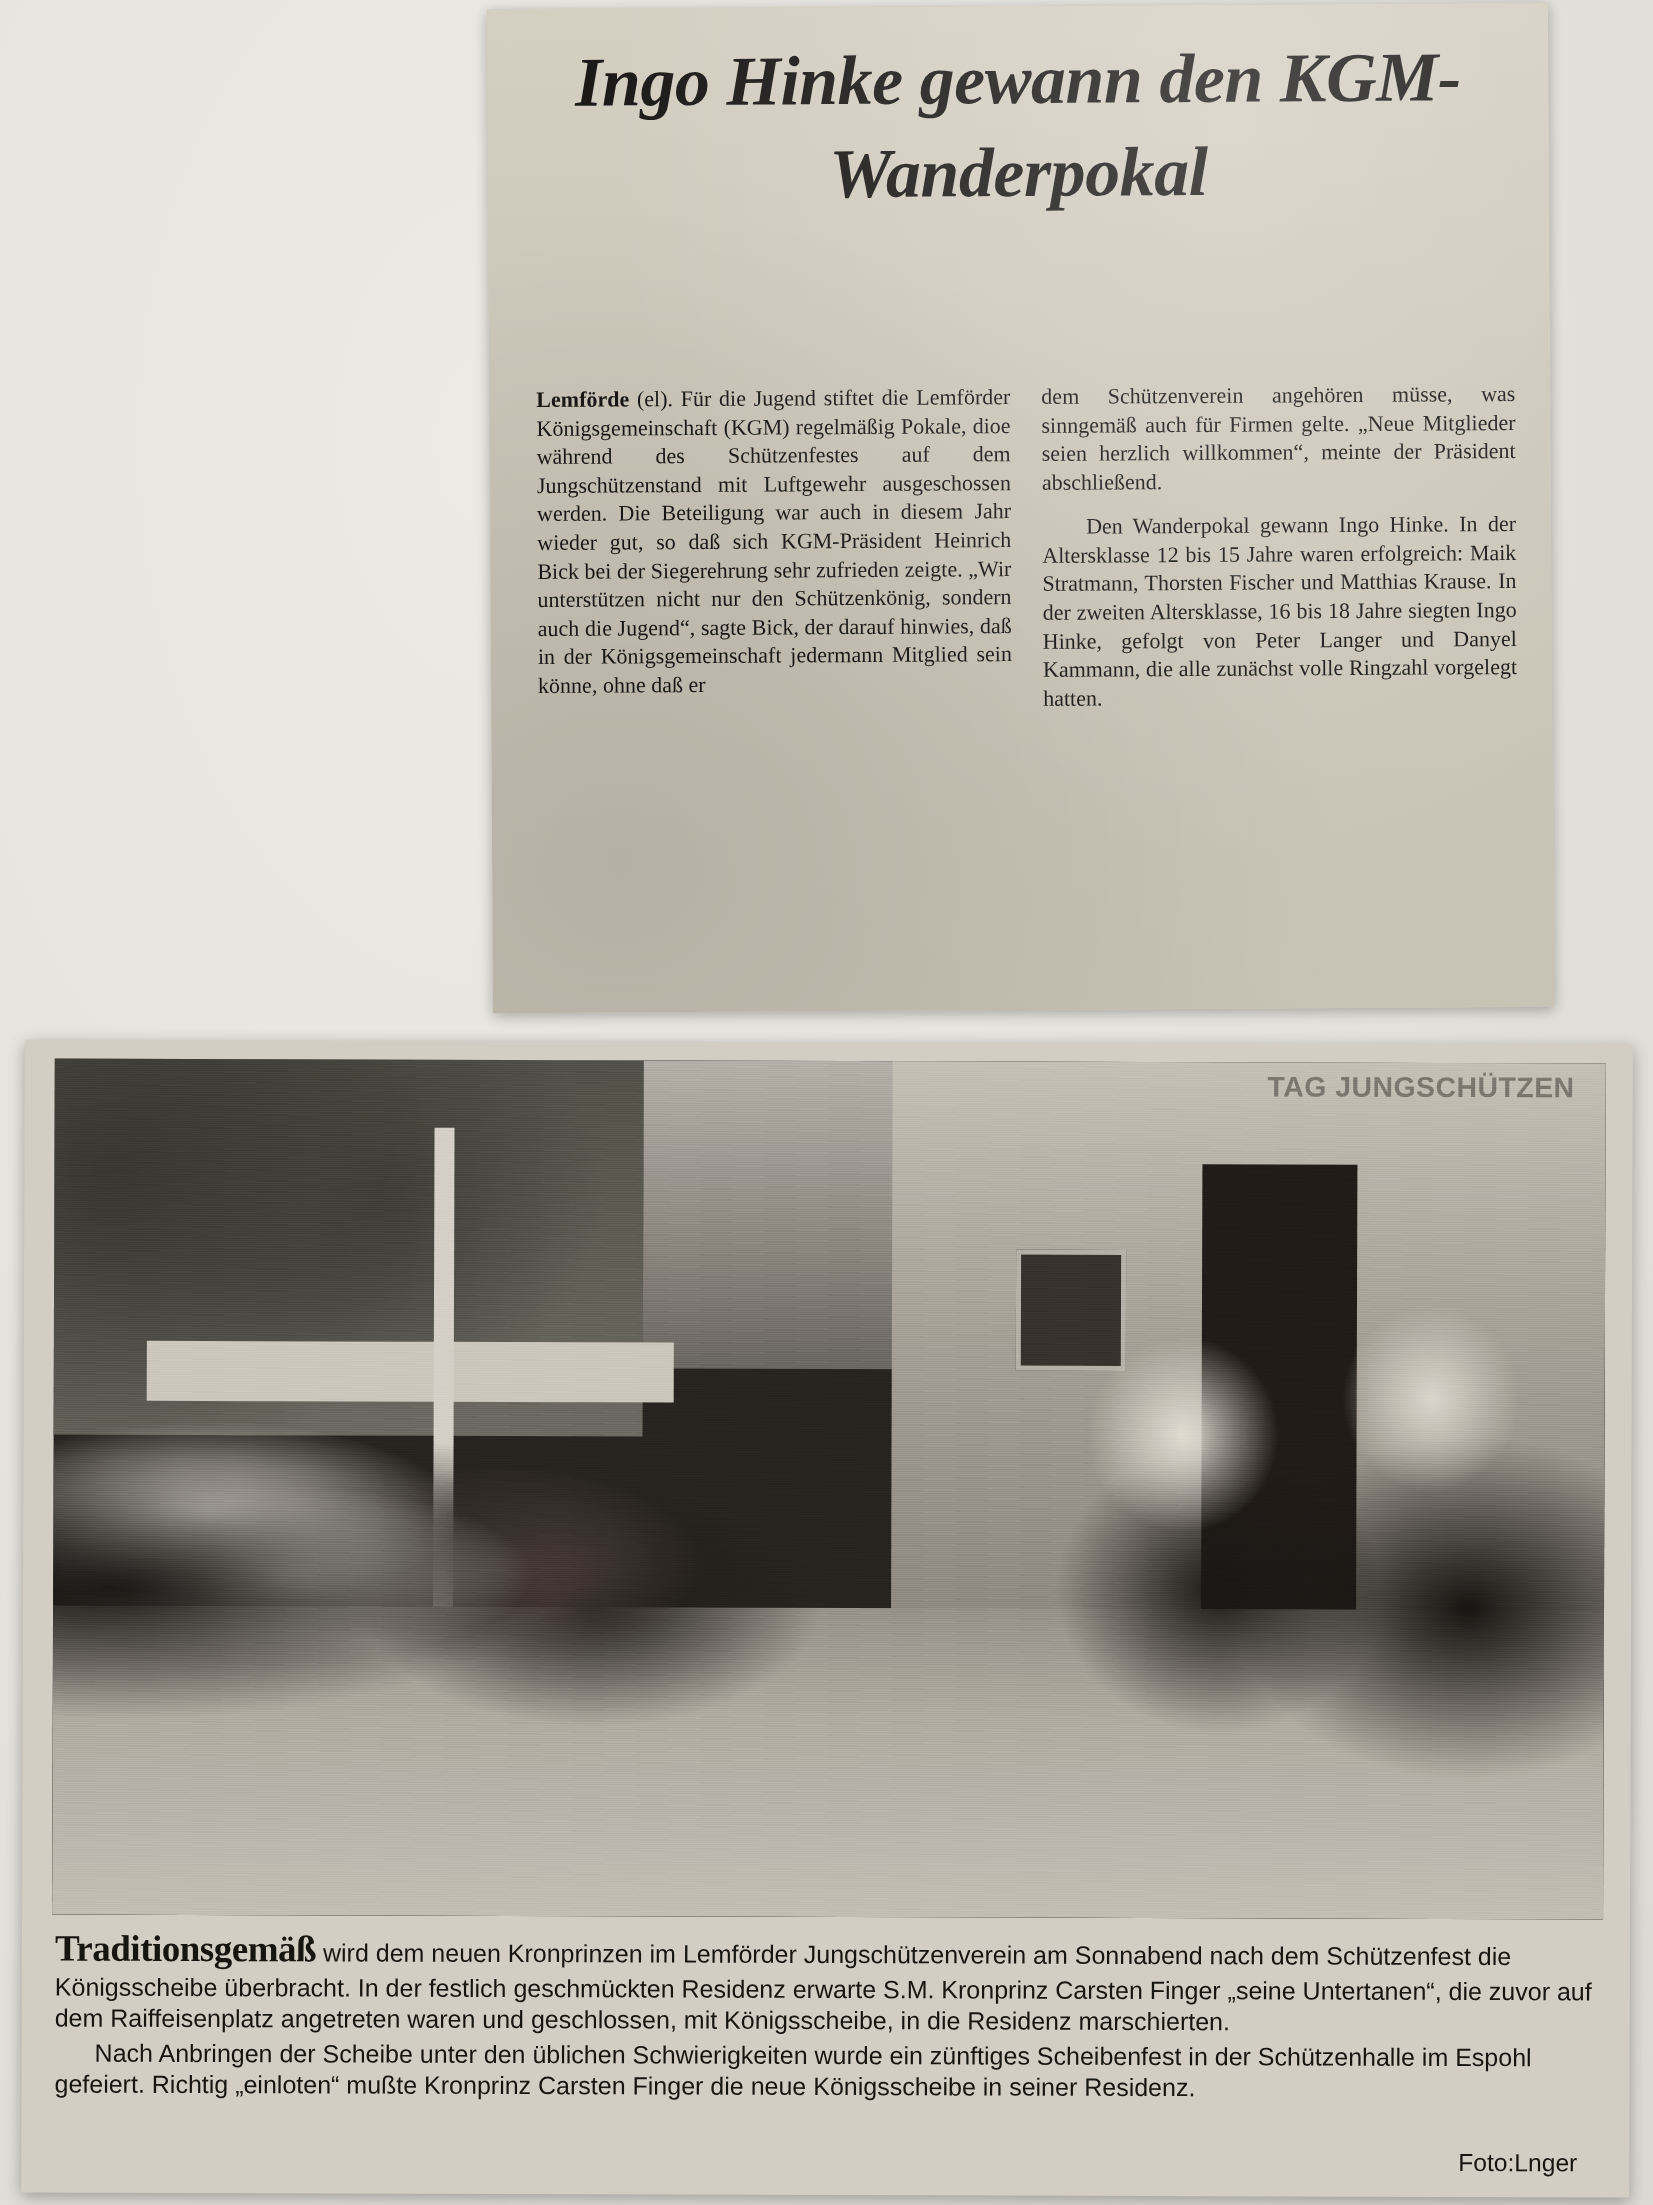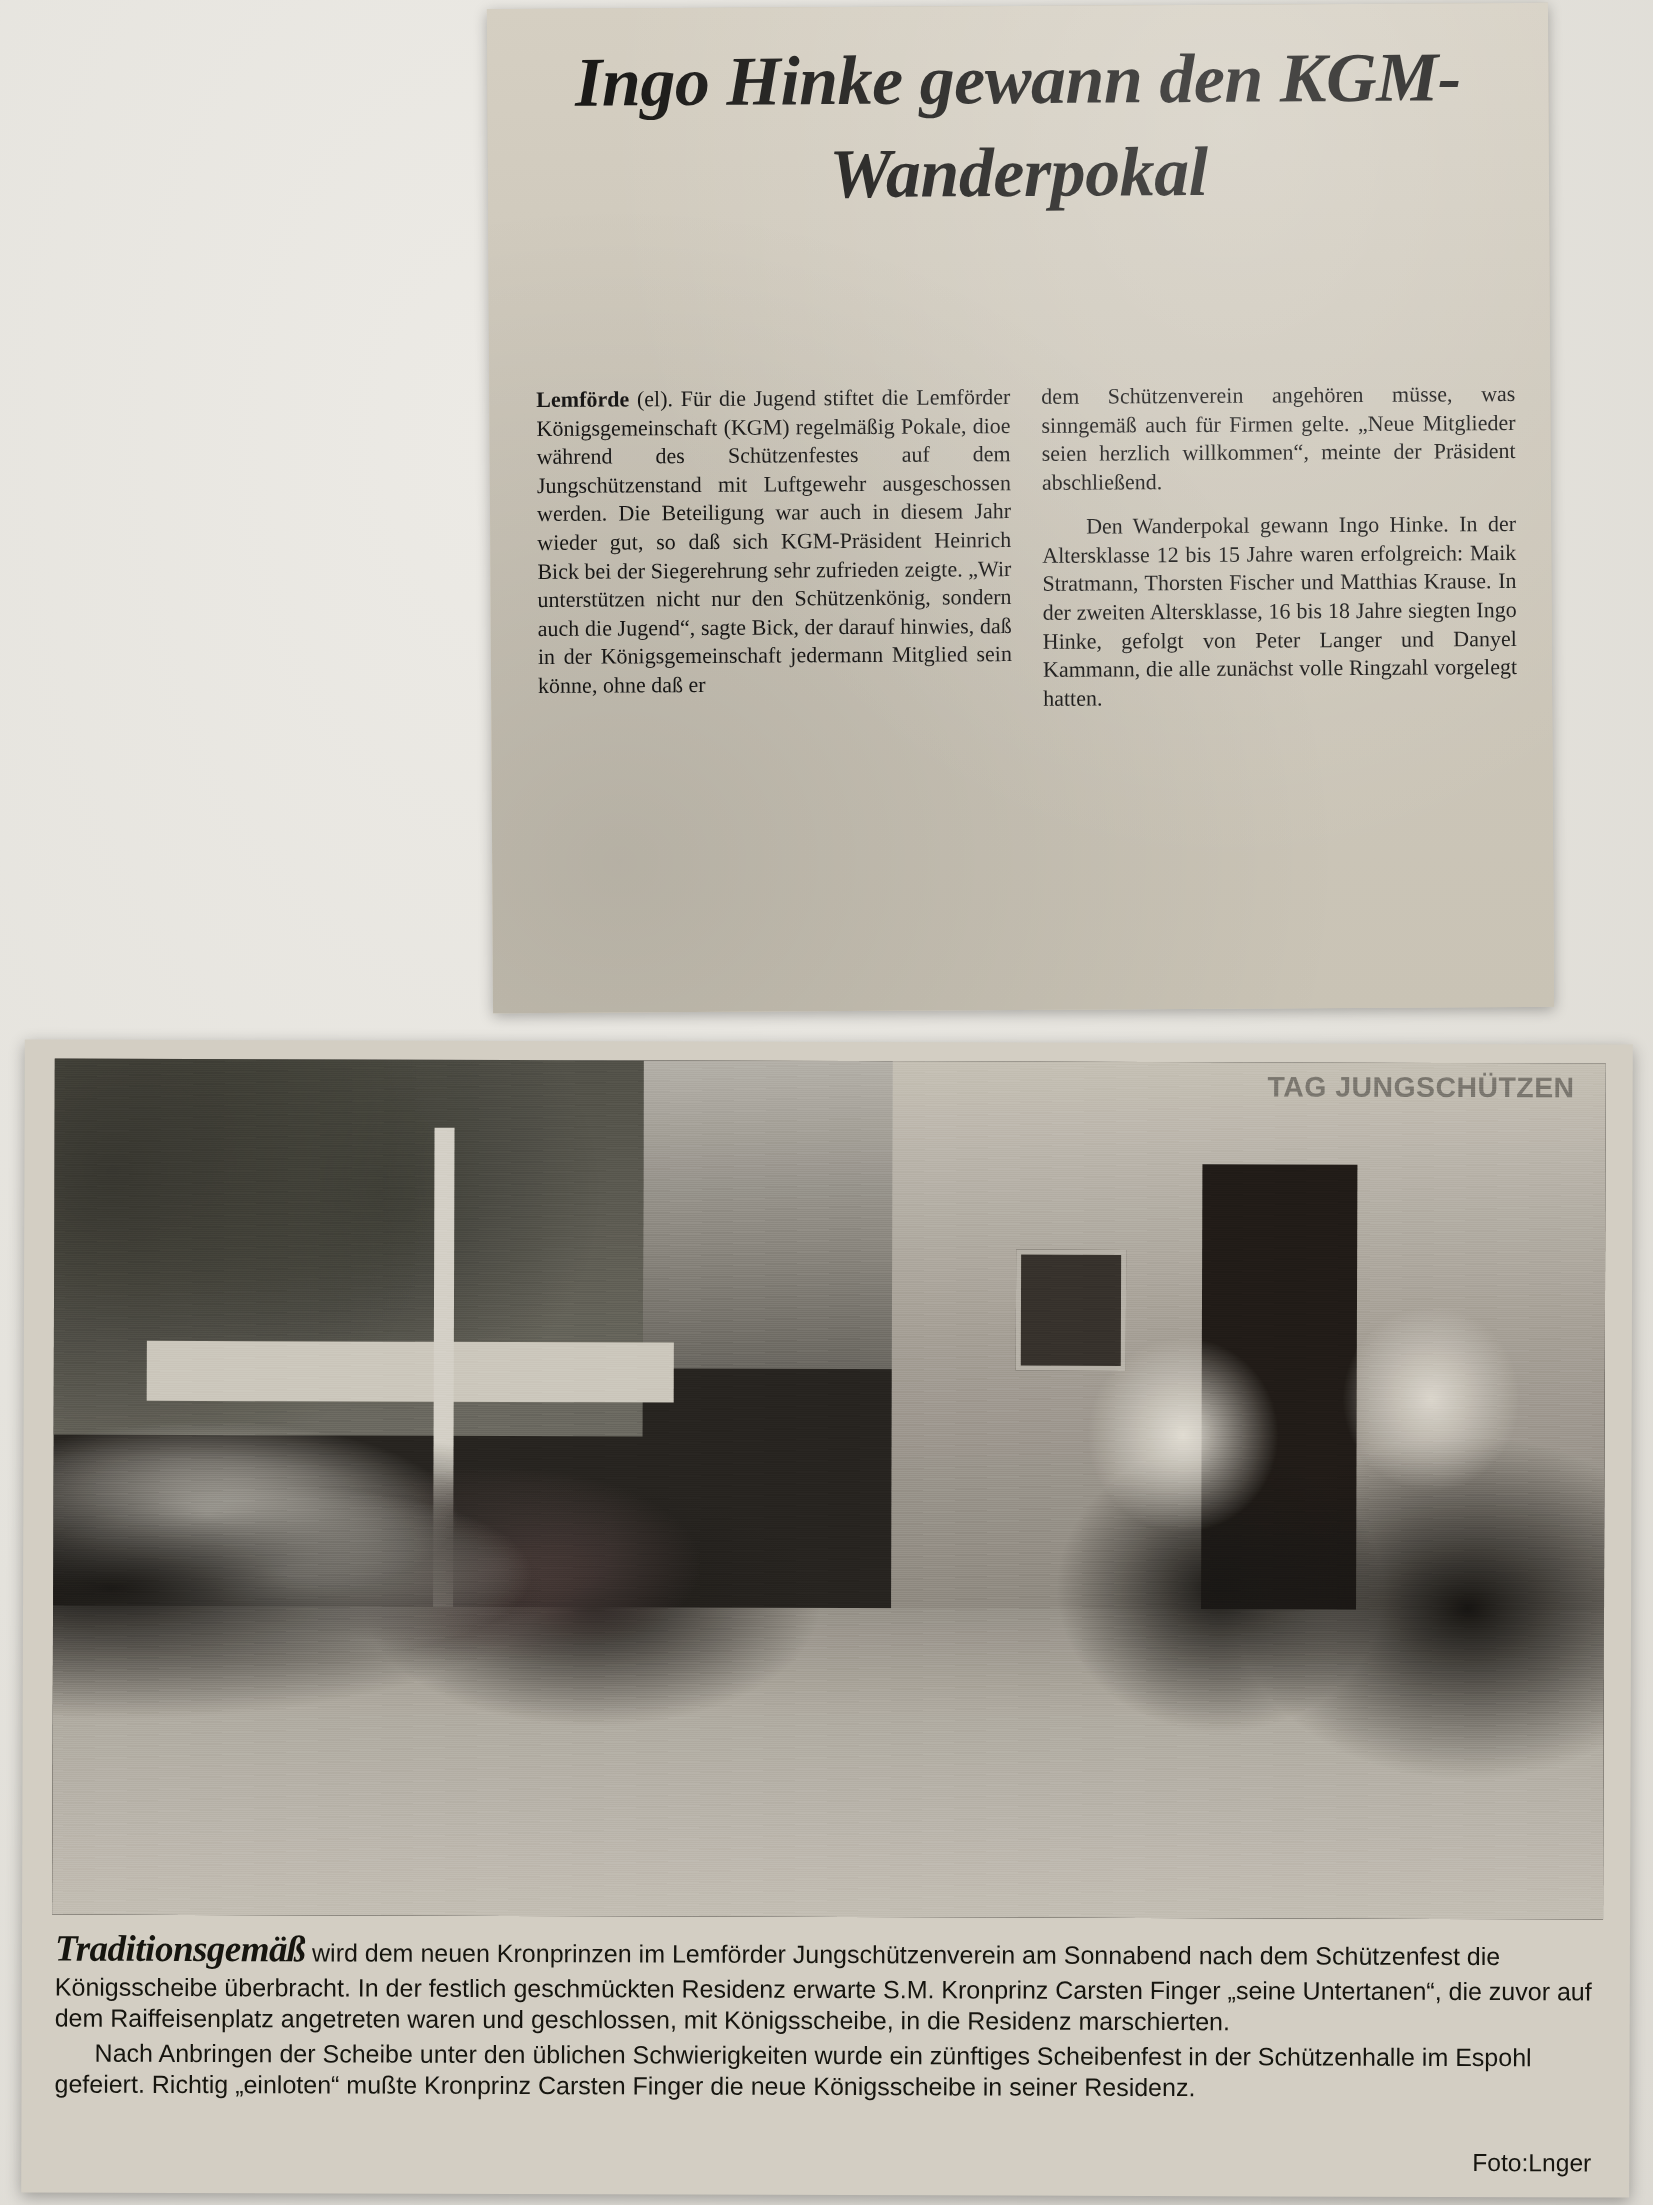--- a/index.html
+++ b/index.html
@@ -186,29 +186,28 @@
     top: 886px;
     width: 1548px;
     font-family: "Liberation Sans", sans-serif;
     font-size: 25px;
     line-height: 1.24;
     color: #16150f;
   }
   .caption .lead {
     font-family: "Liberation Serif", serif;
     font-weight: bold;
-    font-style: italic;
     font-size: 37px;
     letter-spacing: -0.5px;
   }
   .caption p { margin: 0; }
   .caption p + p { margin-top: 0.18em; text-indent: 1.6em; }
   .credit {
     position: absolute;
-    right: 38px;
+    right: 52px;
     bottom: 19.7px;
     font-family: "Liberation Sans", sans-serif;
     font-size: 24.6px;
     color: #16150f;
   }
 </style>
 </head>
 <body>
 
 <div class="page-bg"></div>

